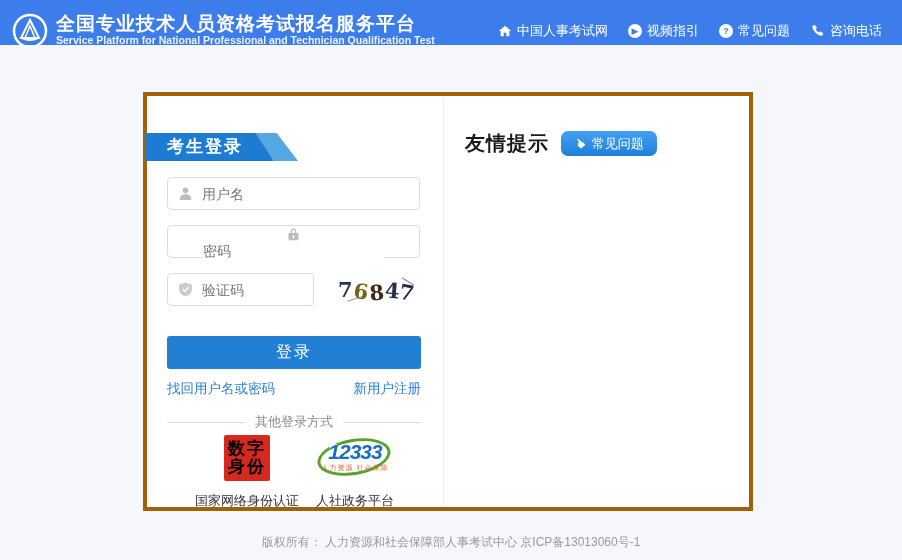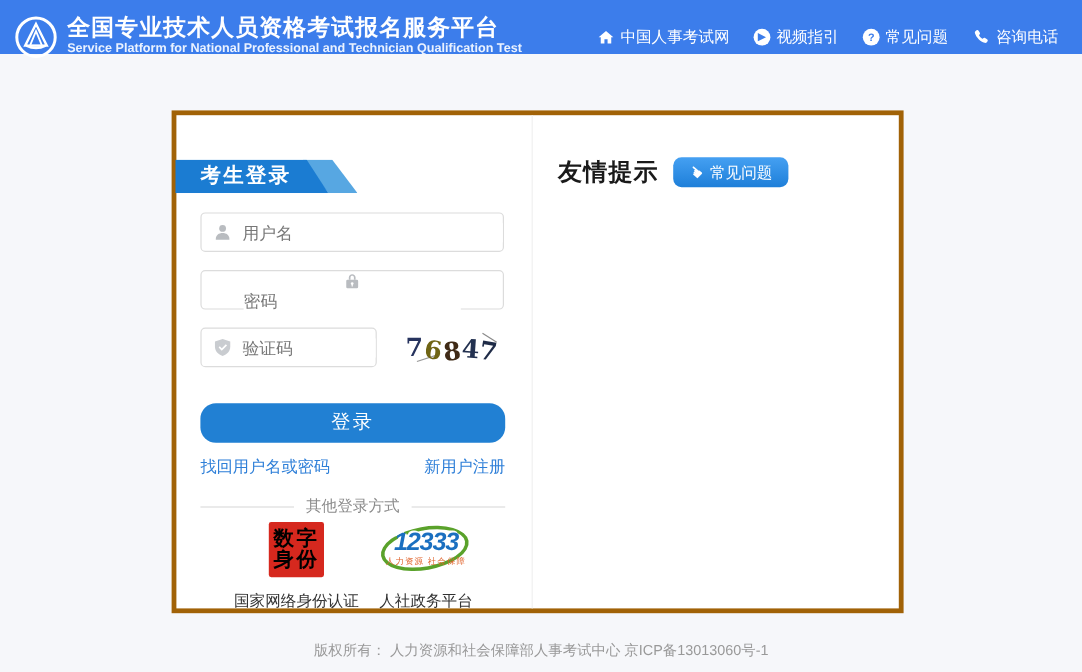--- a/index.html
+++ b/index.html
@@ -38,21 +38,21 @@
   .captcha { position:absolute; left:186px; top:177px; width:88px; height:33px; background:#fff; cursor:pointer; display:flex; align-items:center; justify-content:center; position:absolute; }
   .captcha .digits { font-family:"DejaVu Serif","Liberation Serif",serif; font-size:21px; font-weight:bold; letter-spacing:1px; position:relative; }
   .cd { display:inline-block; }
   .cd1 { transform:rotate(8deg) translateY(2px); }
   .cd2 { transform:rotate(-6deg) translateY(3px); }
   .cd3 { transform:rotate(4deg) translateY(1px); }
   .cd4 { transform:rotate(10deg) translateY(3px); }
   .captcha:after { content:""; position:absolute; right:6px; top:8px; width:14px; height:1px; background:#8a8a8a; transform:rotate(32deg); }
   .captcha:before { content:""; position:absolute; left:14px; bottom:7px; width:18px; height:1px; background:#9a9a9a; transform:rotate(-18deg); }
 
-  .login-btn { position:absolute; left:20px; top:240px; width:254px; height:33px; background:var(--button-blue,#2180d3); color:#fff; font-size:16px; border:none; border-radius:13px; cursor:pointer; letter-spacing:2px; font-family:inherit; }
+  .login-btn { position:absolute; left:20px; top:240px; width:254px; height:33px; background:var(--button-blue,#2180d3); color:#fff; font-size:16px; border:none; border-radius:3px; cursor:pointer; letter-spacing:2px; font-family:inherit; }
   .links-row { position:absolute; left:20px; top:284px; width:254px; display:flex; justify-content:space-between; }
   .blink { color:var(--link-blue,#2e7fd8); font-size:13.5px; text-decoration:none; cursor:pointer; }
 
   .divider { position:absolute; left:20px; top:317px; width:254px; display:flex; align-items:center; gap:10px; color:#8b8b8b; font-size:13px; }
   .divider .line { flex:1; height:1px; background:#ddd; }
 
   .methods { position:absolute; left:0; top:336px; width:100%; display:flex; justify-content:center; align-items:flex-start; gap:16px; }
   .method { display:flex; flex-direction:column; align-items:center; cursor:pointer; }
   .mlogo-box { height:52px; display:flex; align-items:center; justify-content:center; }
   .mlabel { margin-top:8px; font-size:13px; color:#333; }

